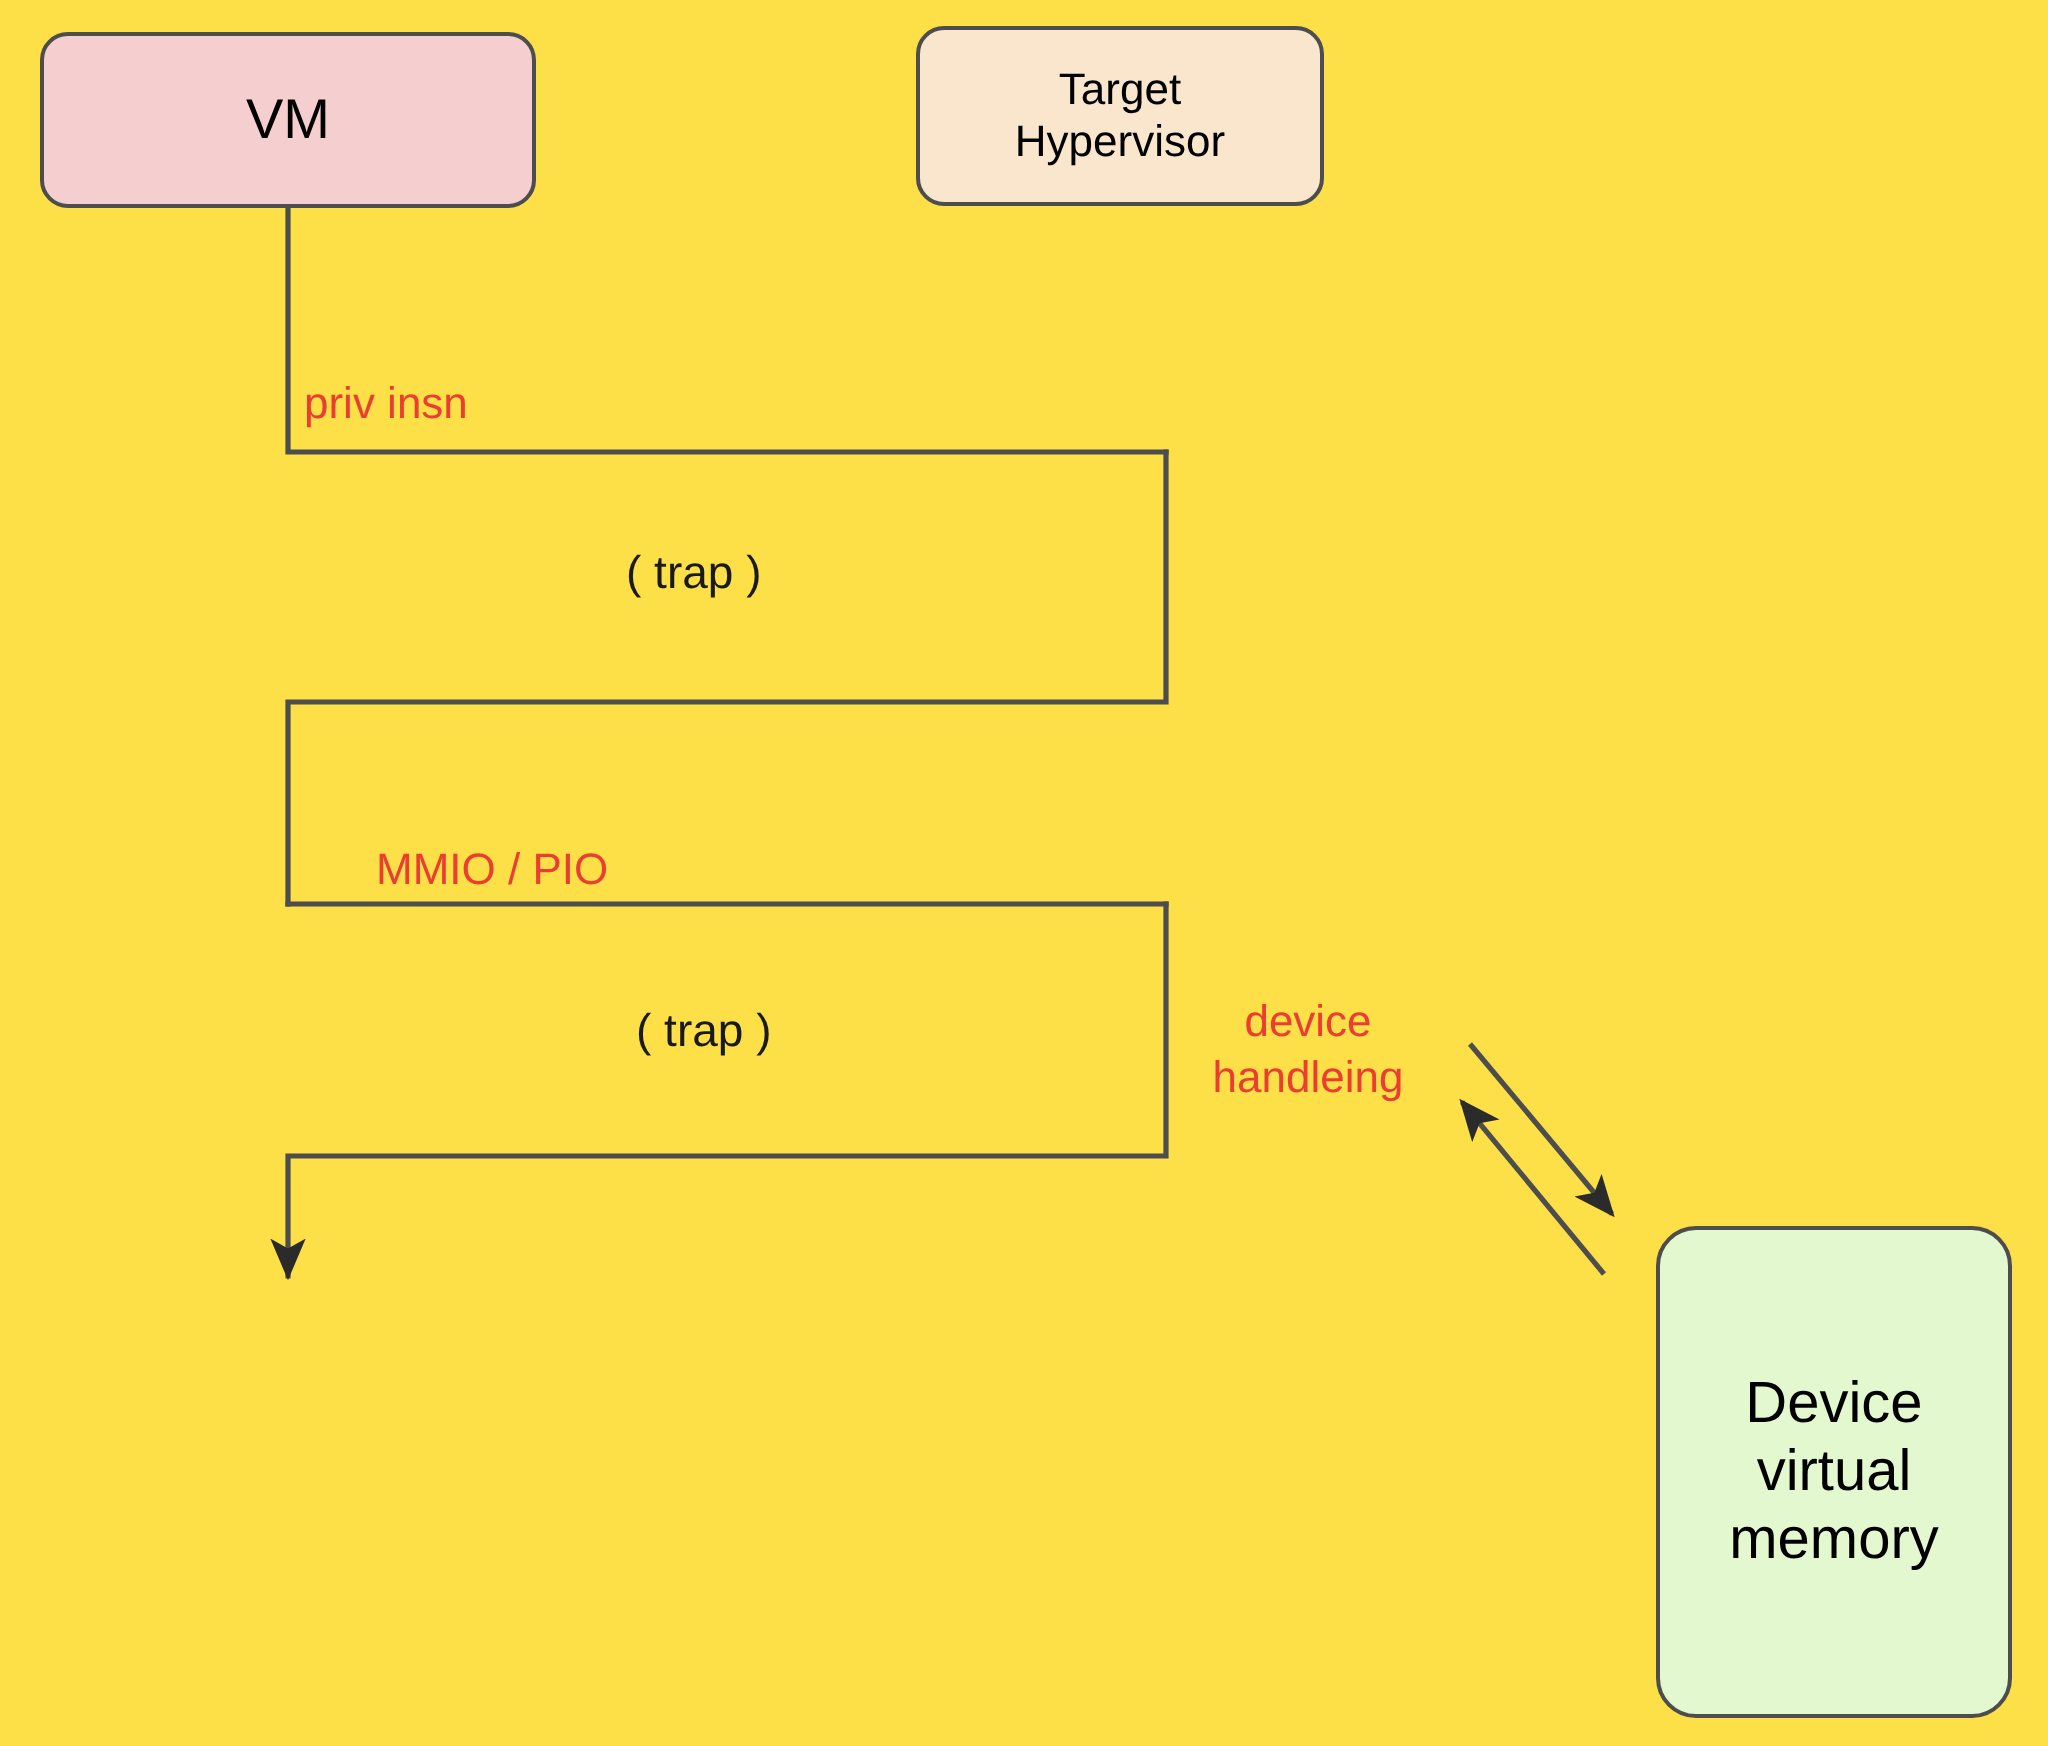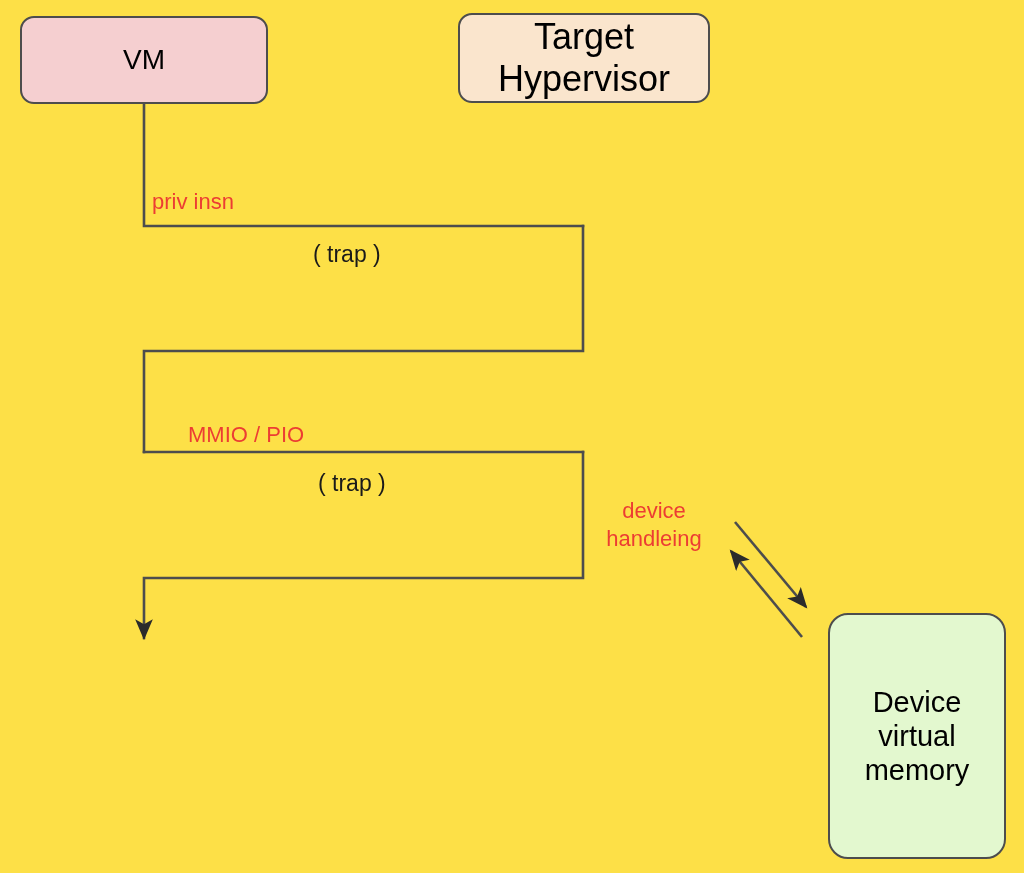--- a/index.html
+++ b/index.html
@@ -37,24 +37,24 @@
     left: 20px;
     top: 16px;
     width: 248px;
     height: 88px;
     background: #f5cfd0;
     font-size: 28px;
   }
   .node-hypervisor {
     left: 458px;
     top: 13px;
-    width: 252px;
+    width: 204px;
     height: 90px;
     background: #fae5cd;
-    font-size: 36px;
+    font-size: 22px;
   }
   .node-devmem {
     left: 828px;
     top: 613px;
     width: 178px;
     height: 246px;
     background: #e3f8cf;
     font-size: 29px;
     border-radius: 20px;
   }
@@ -73,20 +73,21 @@
     white-space: pre-line;
     line-height: 1.28;
   }
   .label-red {
     color: #ec3d33;
     font-size: 22px;
   }
   .label-black {
     color: #1a1a1a;
     font-size: 23px;
+    margin-top: 32px;
   }
   .lbl-priv-insn  { left: 152px; top: 188px; text-align: right; }
   .lbl-trap-1     { left: 313px; top: 240px; }
   .lbl-op-handle  { left: 600px; top: 253px; text-align: center; width: 104px; }
   .lbl-mmio-pio   { left: 156px; top: 421px; margin-left: 32px; }
   .lbl-trap-2     { left: 318px; top: 469px; }
   .lbl-dev-handle { left: 598px; top: 497px; text-align: center; width: 112px; }
 </style>
 </head>
 <body>

